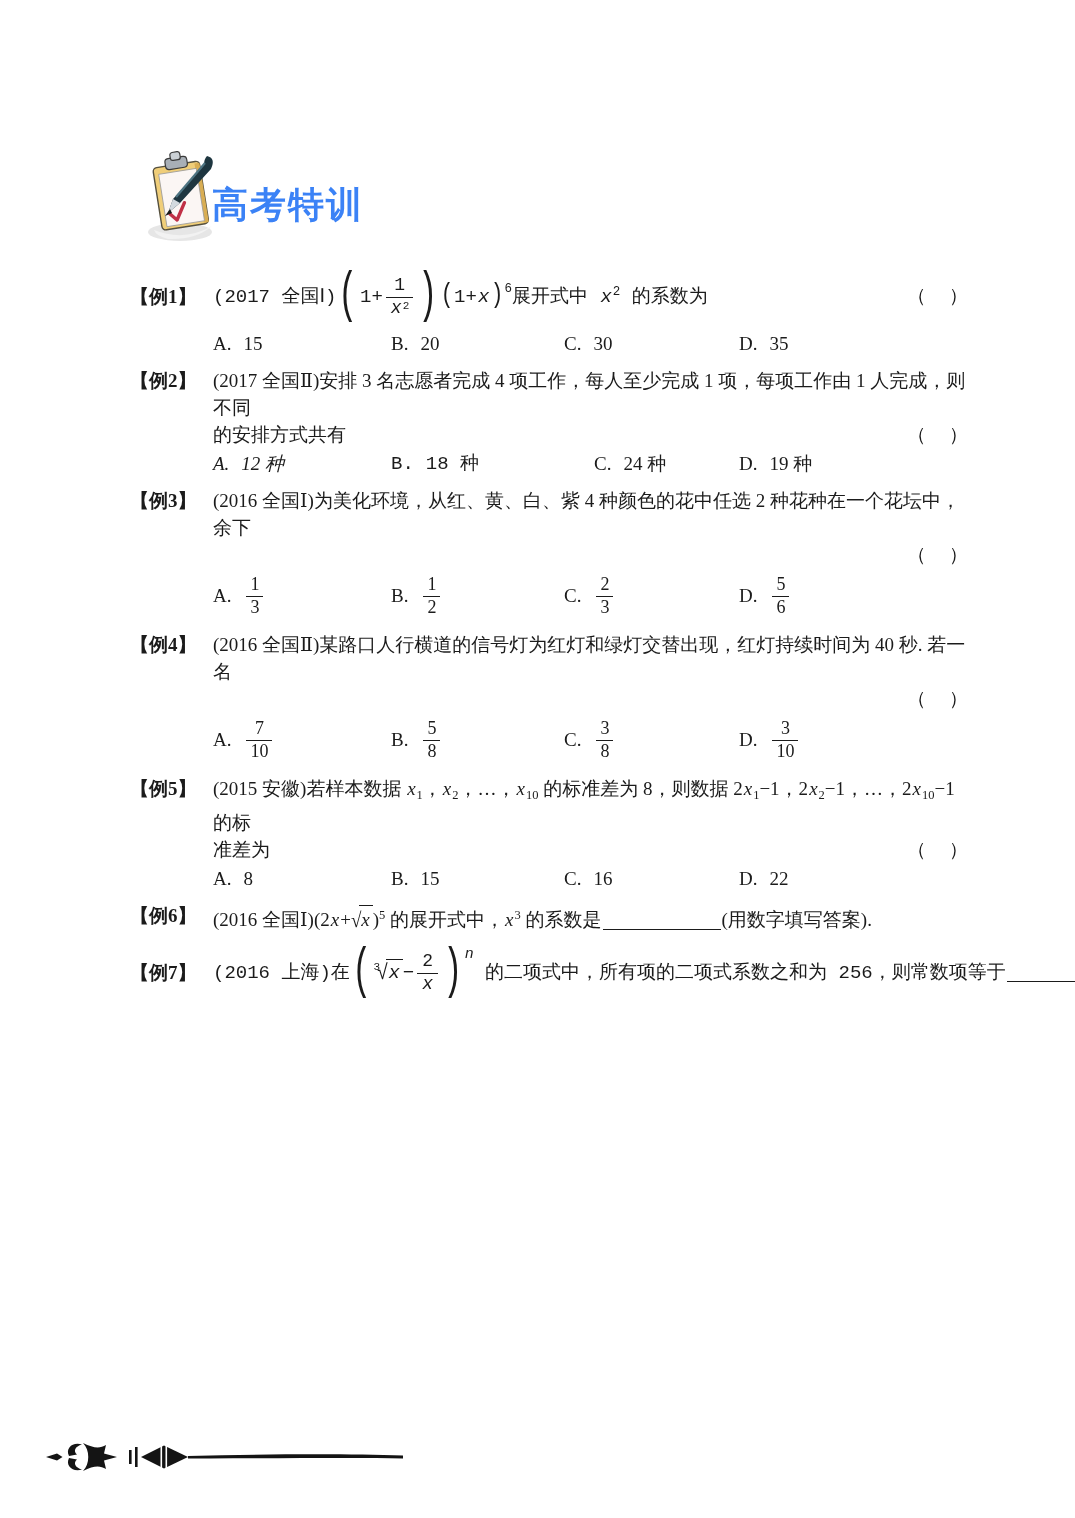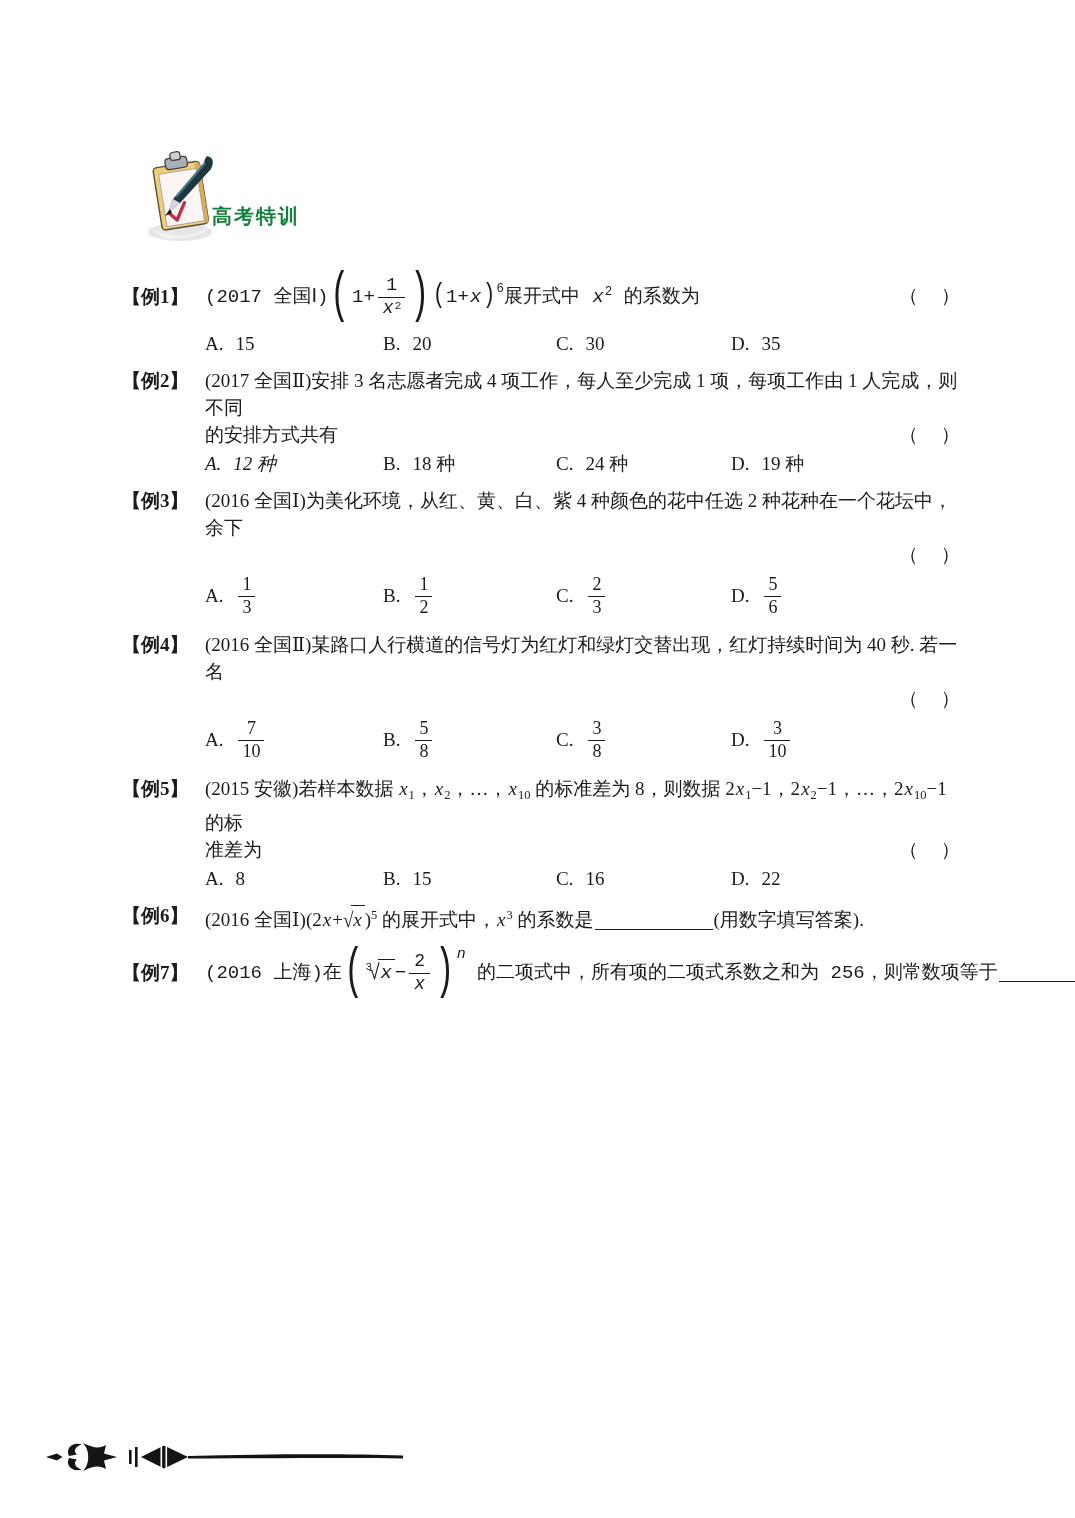--- a/index.html
+++ b/index.html
@@ -6,25 +6,25 @@
   .page {
     position:relative; width:1075px; height:1518px; background:#ffffff;
     font-family:"Liberation Serif","DejaVu Serif",serif;
     font-size:19px; color:#1b1b1b; overflow:hidden;
   }
   
   .header { position:absolute; top:150px; left:144px; display:flex; align-items:flex-end; }
   .header .icon-wrap { width:76px; height:94px; flex-shrink:0; }
   .title {
     font-family:Liberation Serif, serif;
-    font-weight:bold; font-size:20px; letter-spacing:2px;
-    margin-left:-8px; padding-bottom:14px; color:#15803d;
+    font-weight:bold; font-size:36px; letter-spacing:2px;
+    margin-left:-8px; padding-bottom:14px; color:#3b82f6;
   }
   
-  .problems { position:absolute; top:266px; left:122px; width:845px; }
+  .problems { position:absolute; top:266px; left:130px; width:845px; }
   .problem { display:flex; align-items:flex-start; margin-bottom:9px; }
   .p-label { width:83px; flex-shrink:0; font-weight:bold; line-height:27px; white-space:nowrap; }
   .p-content { width:757px; position:relative; }
   .p-line { position:relative; line-height:27px; min-height:27px; }
   .p-line.tall { min-height:62px; display:flex; align-items:center;font-family:Liberation Mono, monospace; }
   .fwrap { display:inline-block; white-space:nowrap; }
   .ans-paren { position:absolute; right:0; top:0; line-height:27px; letter-spacing:2px; }
   .p-line.tall .ans-paren { top:50%; transform:translateY(-50%); }
   
   .options { display:grid; grid-template-columns:178px 173px 175px 1fr; margin-top:2px; }
@@ -100,22 +100,22 @@
           </div>
         </div>
       </section>
       <section class="problem">
         <div class="p-label">【例2】</div>
         <div class="p-content">
           <div class="p-line"><span class="seg-text">(2017 全国Ⅱ)安排 3 名志愿者完成 4 项工作，每人至少完成 1 项，每项工作由 1 人完成，则不同</span></div>
           <div class="p-line"><span class="seg-text">的安排方式共有</span><span class="ans-paren">（　）</span></div>
           <div class="options">
             <span class="option" style="display: block; font-style: italic;"><span class="k">A.</span><span class="v">12 种</span></span>
-            <span class="option" style="display: block;"><span class="k">B.</span><span class="v">18 种</span></span>
-            <span class="option" style="display: block;"><span class="k">C.</span><span class="v">24 种</span></span>
+            <span class="option" style="display: block; font-family: Liberation Mono, monospace;"><span class="k">B.</span><span class="v">18 种</span></span>
+            <span class="option" style="display: block; margin-left: 30px;"><span class="k">C.</span><span class="v">24 种</span></span>
             <span class="option" style="display: block;"><span class="k">D.</span><span class="v">19 种</span></span>
           </div>
         </div>
       </section>
       <section class="problem">
         <div class="p-label">【例3】</div>
         <div class="p-content">
           <div class="p-line"><span class="seg-text">(2016 全国Ⅰ)为美化环境，从红、黄、白、紫 4 种颜色的花中任选 2 种花种在一个花坛中，余下</span></div>
           <div class="p-line"><span class="ans-paren">（　）</span></div>
           <div class="options fracs">

